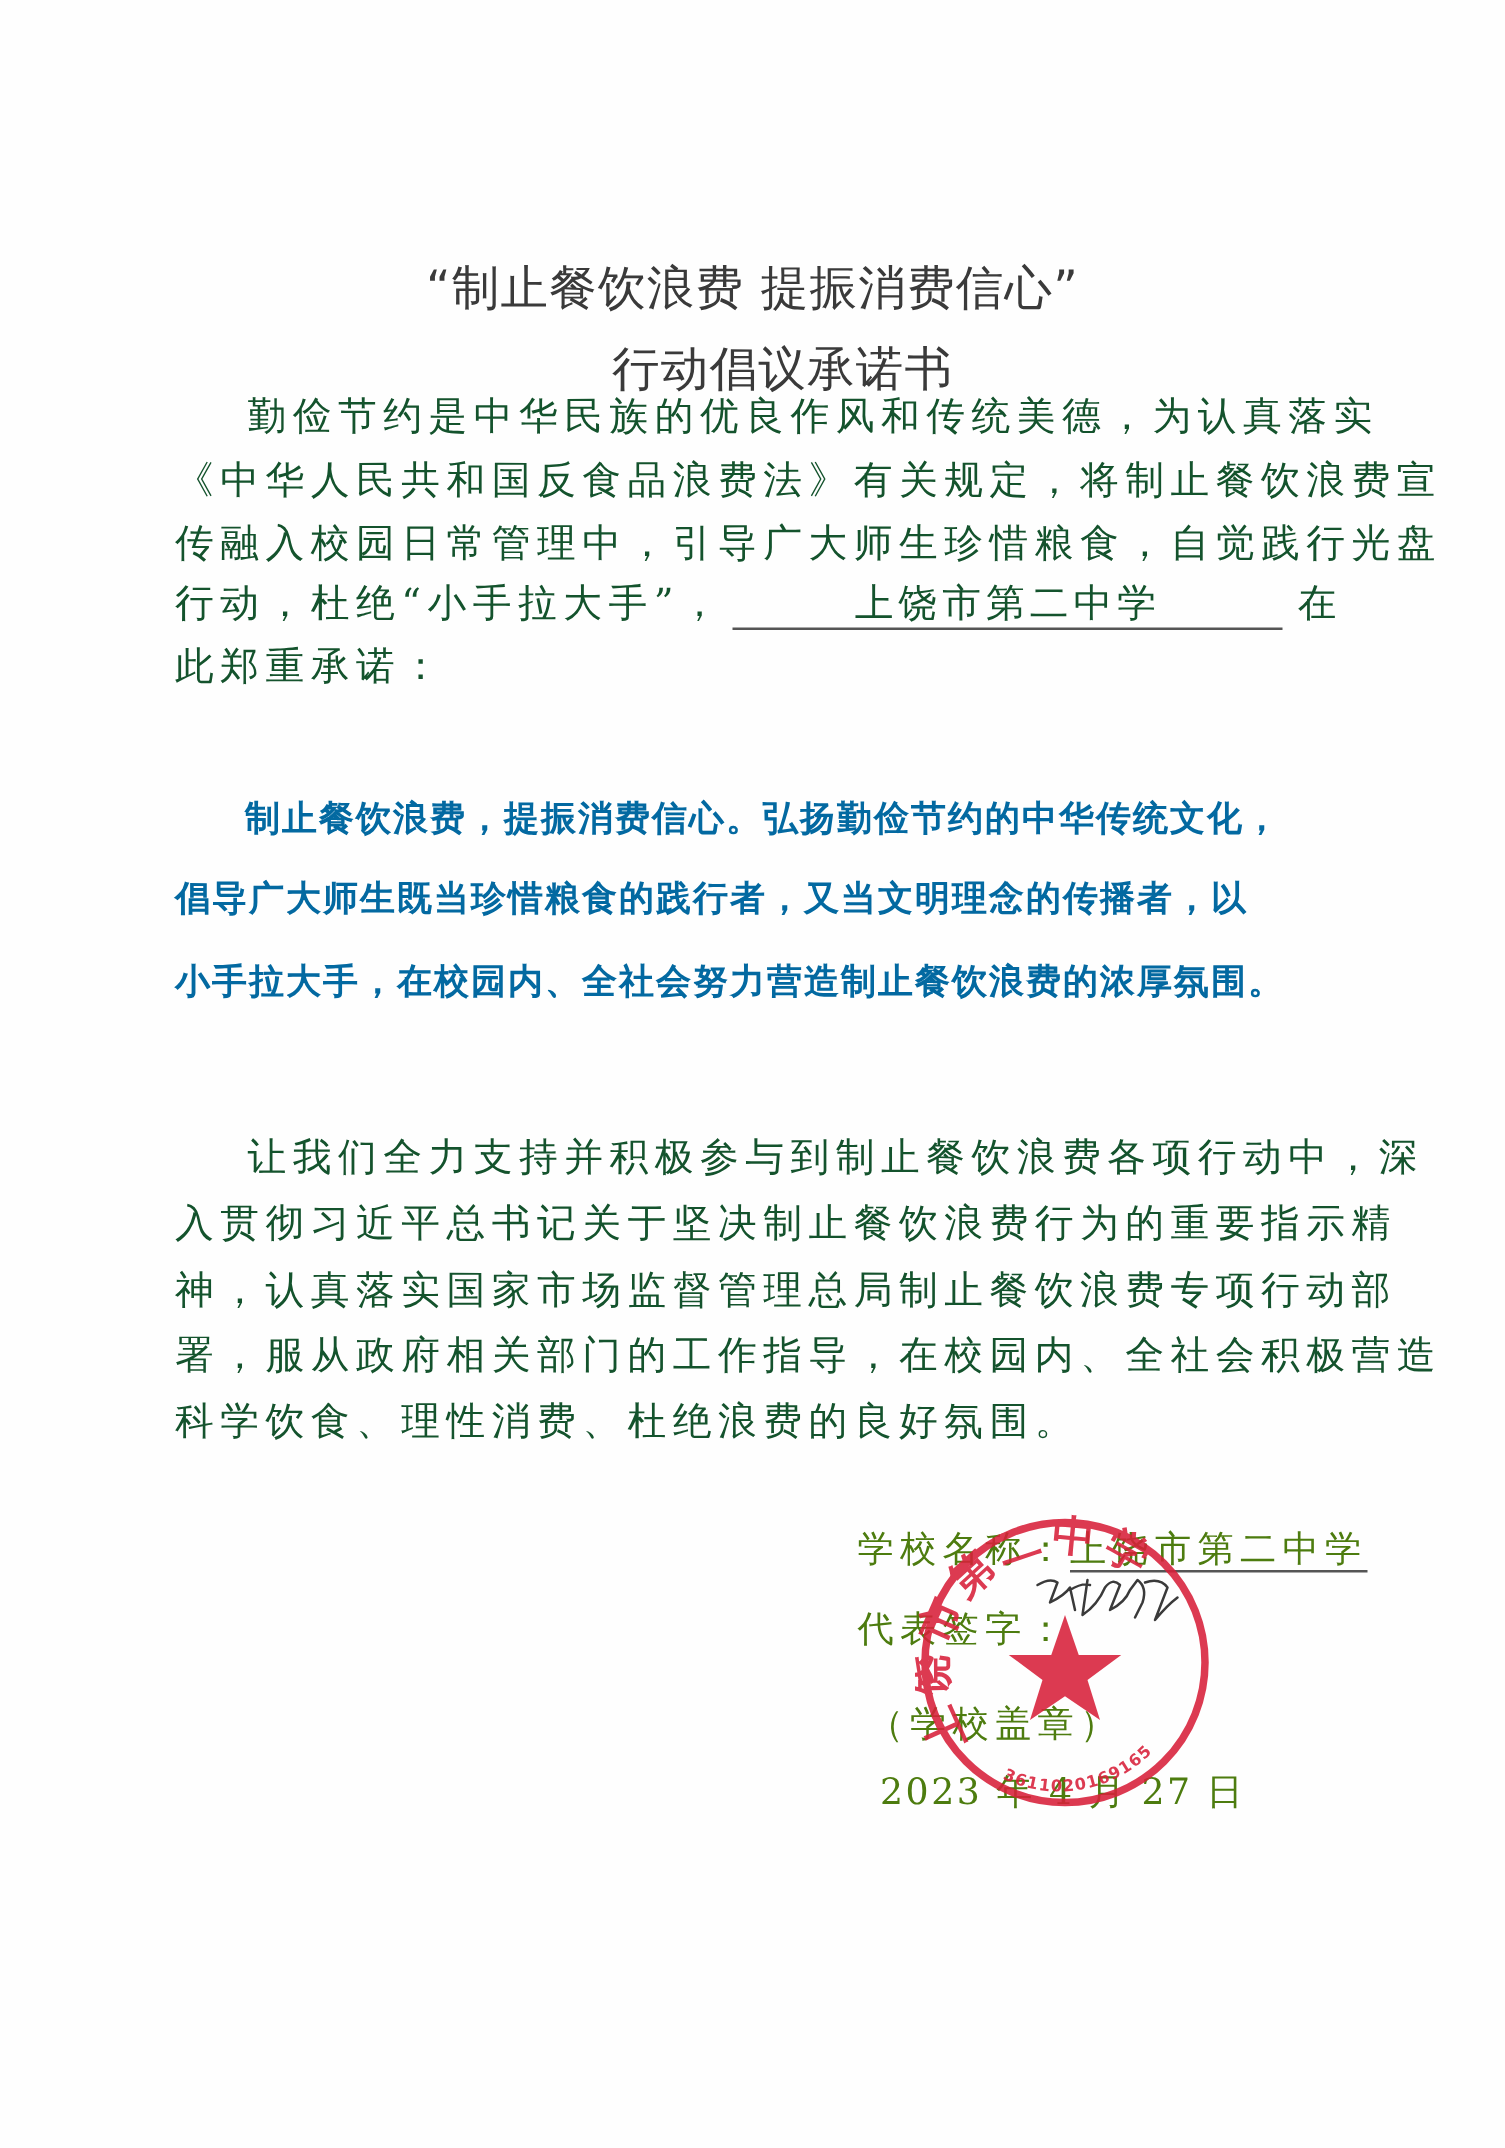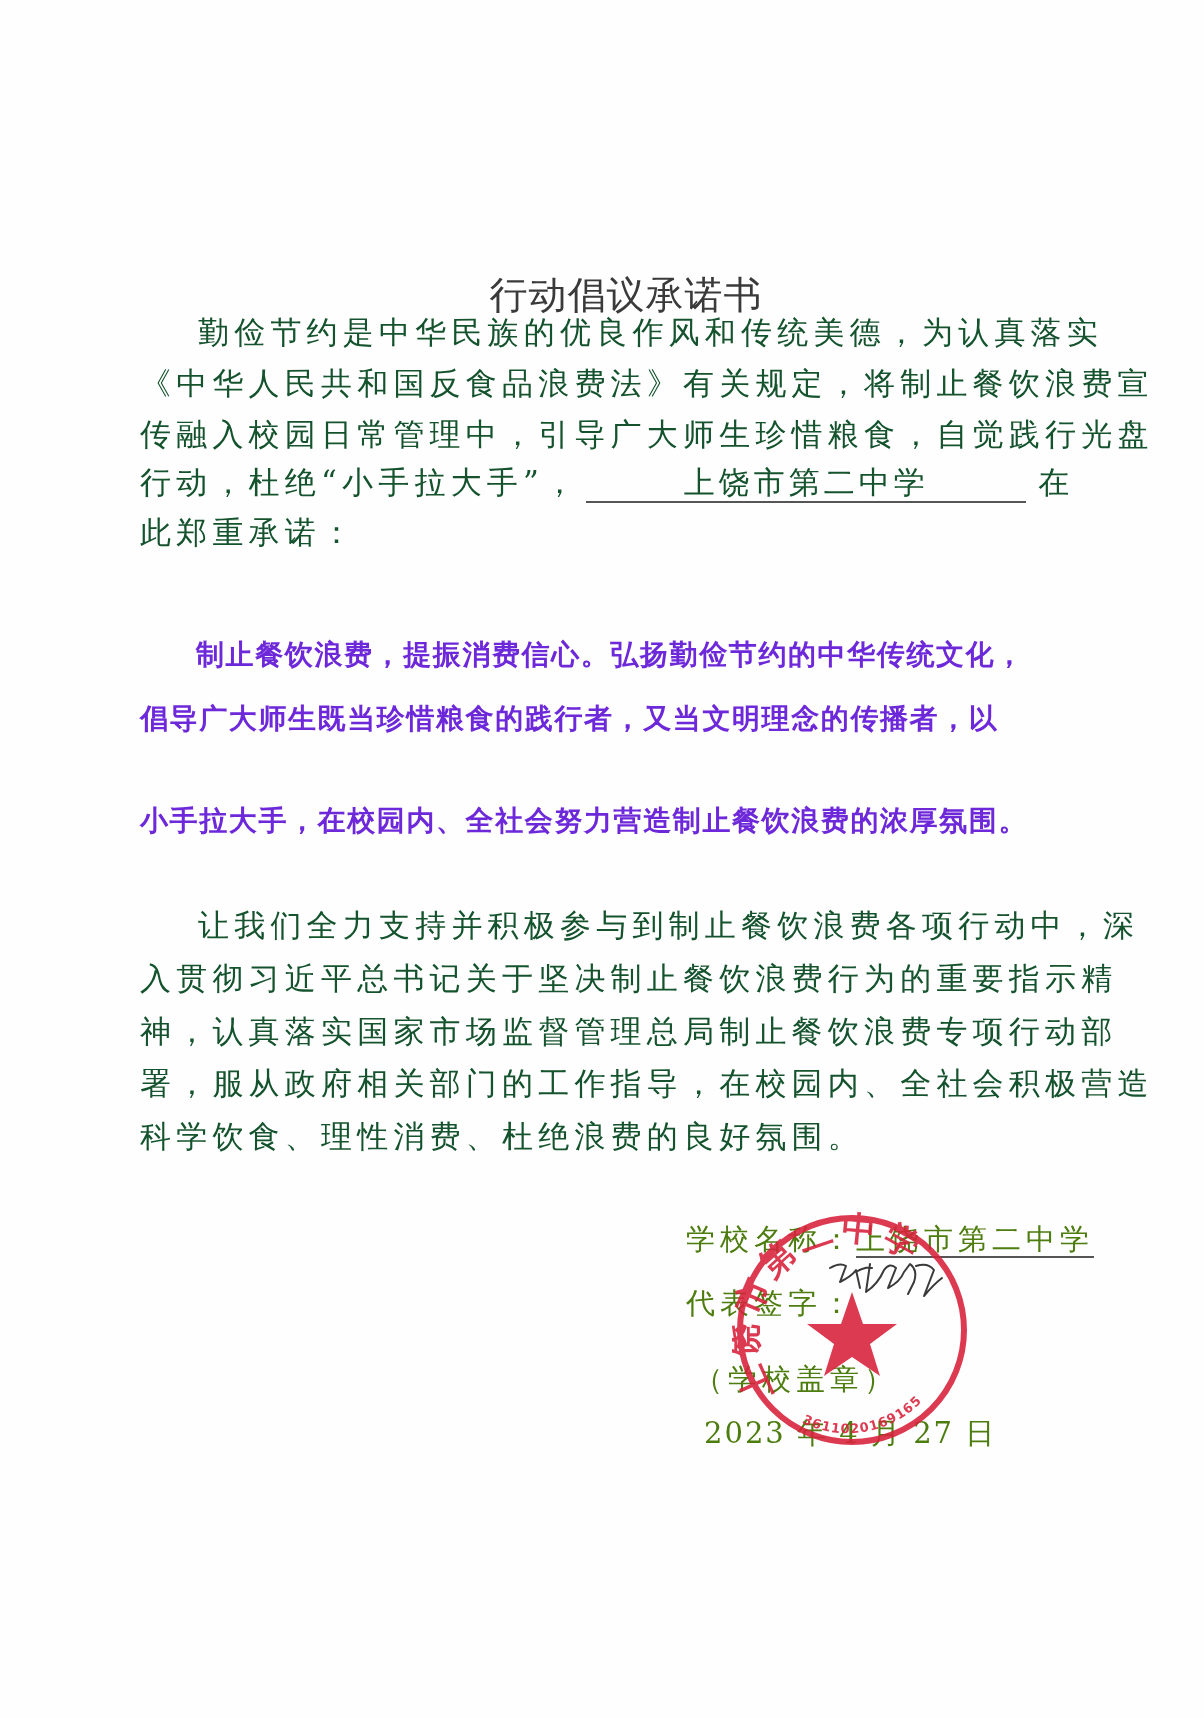--- a/index.html
+++ b/index.html
@@ -18,51 +18,52 @@
       color: #3a3a3a; font-size: 38px; letter-spacing: 1px;
     }
     .title.l1 { top: 205px; }
     .title.l2 { top: 270px; padding-left: 24px; }
     .line {
       position: absolute; font-size: 31px; letter-spacing: 5.2px;
       white-space: nowrap; color: #14532d;
     }
     .bold-line {
       position: absolute; font-family: Liberation Serif, serif;
-      font-weight: bold; font-size: 28px; color: #6d28d9; white-space: nowrap;
+      font-weight: bold; font-size: 28px; color: #0369a1; white-space: nowrap;
       letter-spacing: 1.6px;
     }
     .fill-blank {
       display: inline-block; border-bottom: 2px solid #555; width: 440px;
       text-align: center; letter-spacing: 4px; margin-left: 6px; margin-right: 12px;
       line-height: 1.15;
     }
     .sig-row { position: absolute; font-size: 29px; letter-spacing: 5px; white-space: nowrap; color: #4d7c0f; }
     .underline { border-bottom: 2px solid #555; }
     .stamp { position: absolute; left: 732px; top: 1210px; width: 240px; height: 240px; opacity: 0.88; }
     .signature { position: absolute; left: 826px; top: 1248px; width: 120px; height: 60px; }
   </style>
 </head>
 <body>
 
 <div class="page">
 
+  <div class="title l1">“制止餐饮浪费  提振消费信心”</div>
   <div class="title l2">行动倡议承诺书</div>
 
   <div class="line" style="left:198px; top:312px;">勤俭节约是中华民族的优良作风和传统美德，为认真落实</div>
   <div class="line" style="left:140px; top:363px;">《中华人民共和国反食品浪费法》有关规定，将制止餐饮浪费宣</div>
   <div class="line" style="left:140px; top:414px;">传融入校园日常管理中，引导广大师生珍惜粮食，自觉践行光盘</div>
   <div class="line" style="left:140px; top:462px;">
     <span>行动，杜绝“小手拉大手”，</span><span class="fill-blank">上饶市第二中学</span><span>在</span>
   </div>
   <div class="line" style="left:140px; top:512px;">此郑重承诺：</div>
 
   <div class="bold-line" style="left:196px; top:636px;">制止餐饮浪费，提振消费信心。弘扬勤俭节约的中华传统文化，</div>
   <div class="bold-line" style="left:140px; top:700px;">倡导广大师生既当珍惜粮食的践行者，又当文明理念的传播者，以</div>
-  <div class="bold-line" style="left:140px; top:766px;margin-top:36px;">小手拉大手，在校园内、全社会努力营造制止餐饮浪费的浓厚氛围。</div>
+  <div class="bold-line" style="left:140px; top:766px;">小手拉大手，在校园内、全社会努力营造制止餐饮浪费的浓厚氛围。</div>
 
   <div class="line" style="left:198px; top:905px;">让我们全力支持并积极参与到制止餐饮浪费各项行动中，深</div>
   <div class="line" style="left:140px; top:1011px;">神，认真落实国家市场监督管理总局制止餐饮浪费专项行动部</div>
   <div class="line" style="left:140px; top:958px;">入贯彻习近平总书记关于坚决制止餐饮浪费行为的重要指示精</div>
   <div class="line" style="left:140px; top:1063px;">署，服从政府相关部门的工作指导，在校园内、全社会积极营造</div>
   <div class="line" style="left:140px; top:1116px;">科学饮食、理性消费、杜绝浪费的良好氛围。</div>
 
   <div class="sig-row" style="left:686px; top:1220px;">
     <span>学校名称：</span><span class="underline">上饶市第二中学</span>
   </div>

